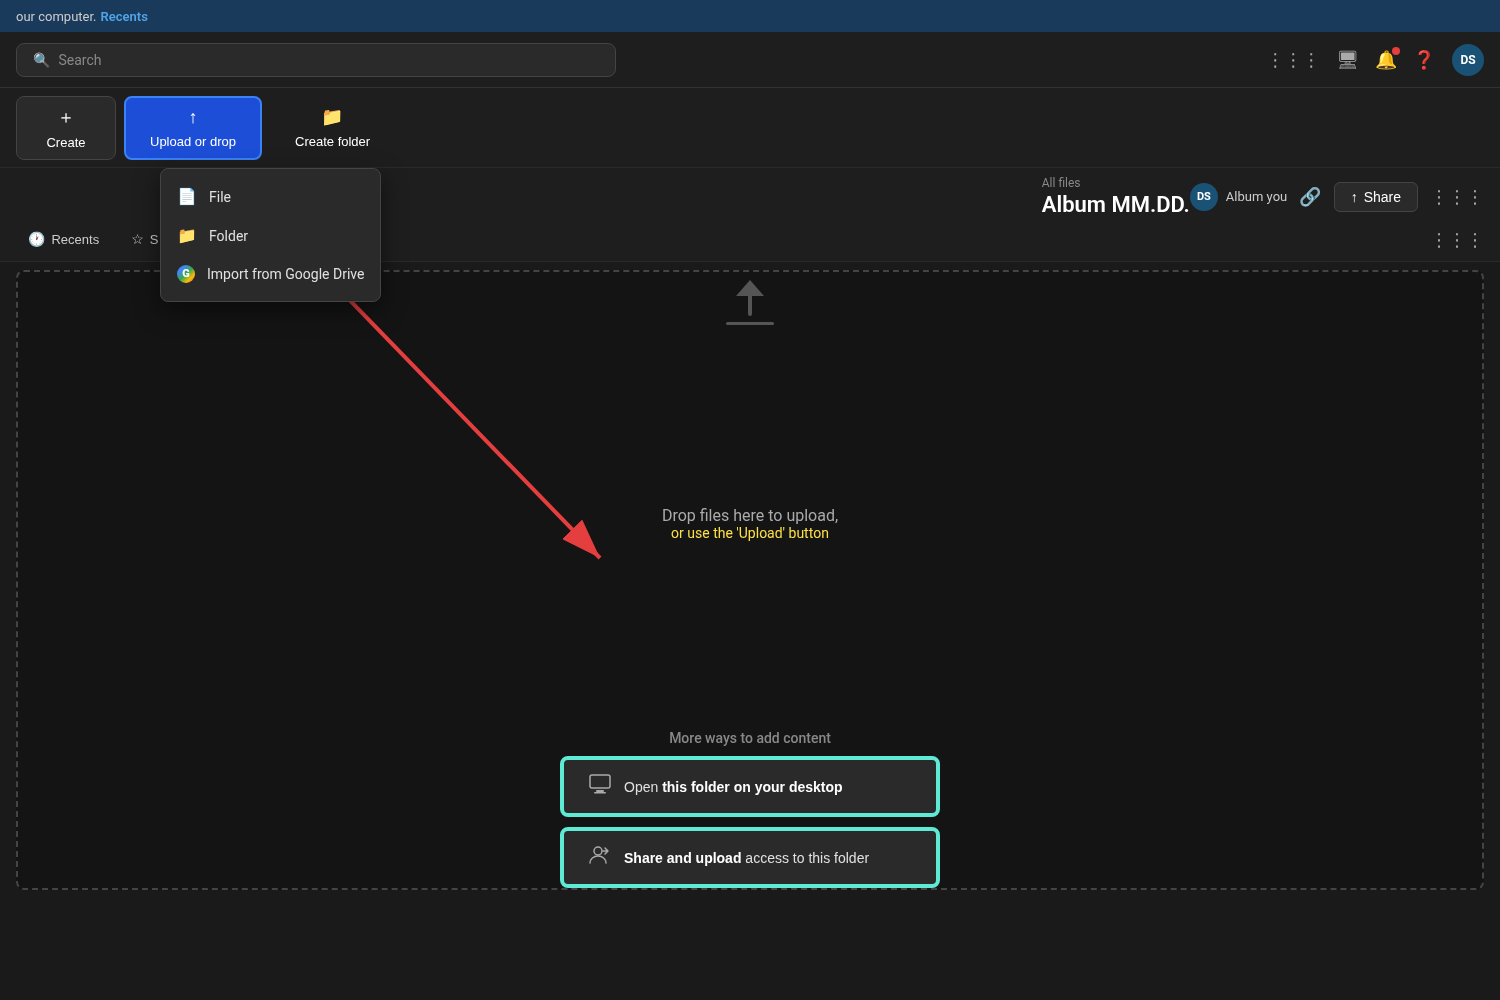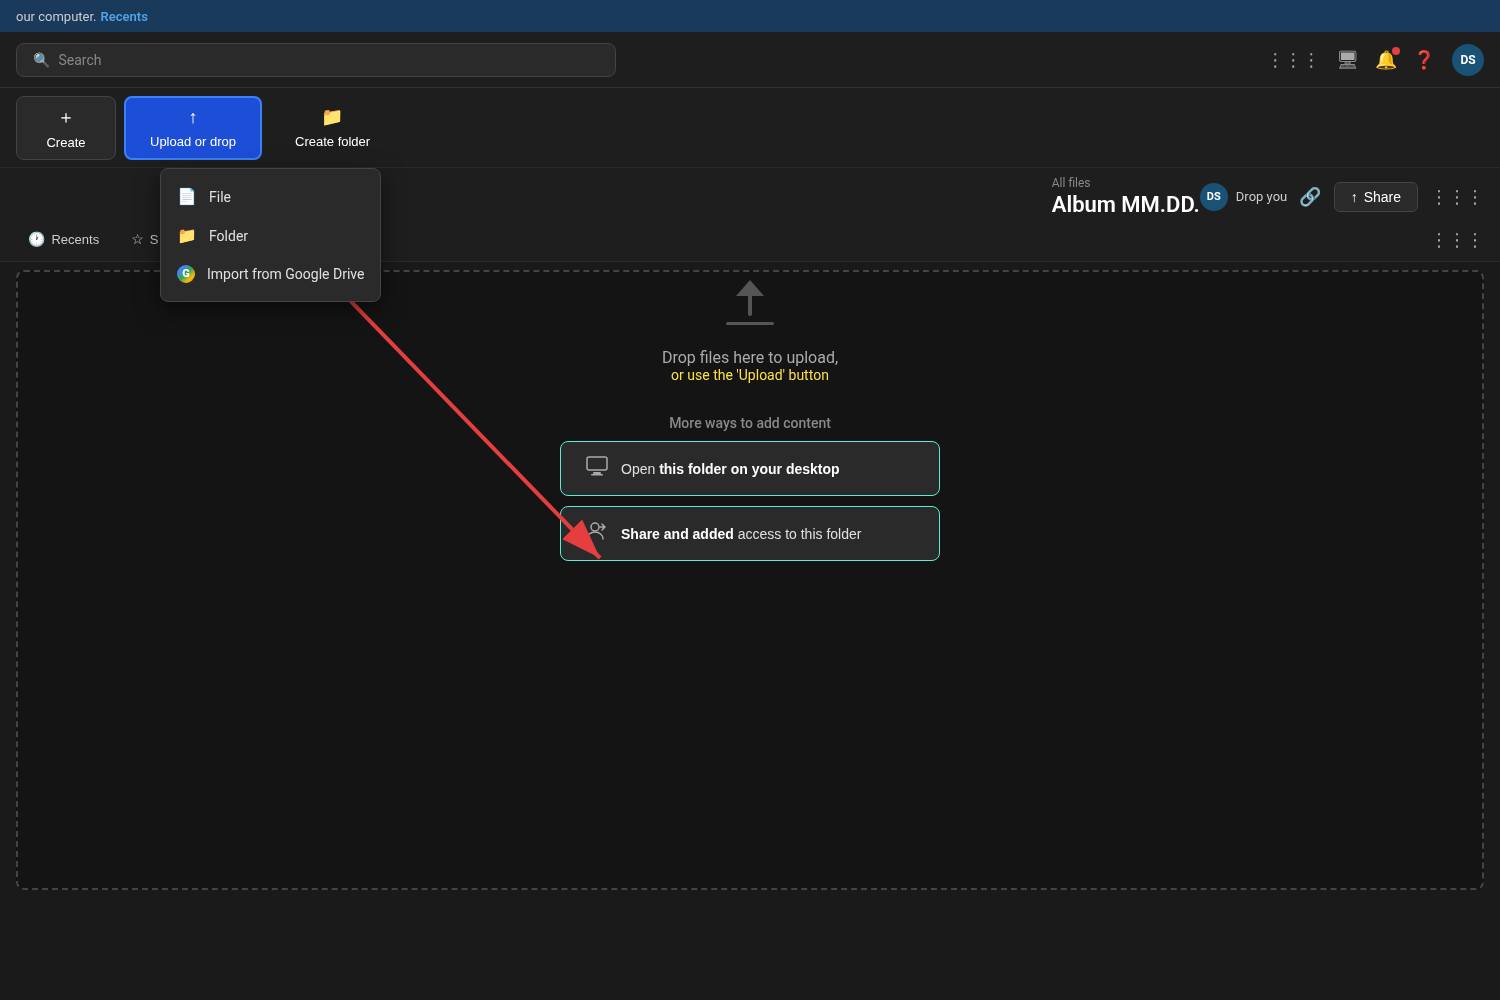--- a/index.html
+++ b/index.html
@@ -258,21 +258,21 @@
     
     .main-content {
       background: #141414;
       margin: 8px 16px;
       border: 2px dashed #444;
       border-radius: 8px;
       height: 620px;
       display: flex;
       flex-direction: column;
       align-items: center;
-      justify-content: flex-start;
+      justify-content: space-between;
       gap: 8px;
       position: relative;
     }
     .drop-text-main {
       font-size: 16px;
       color: #aaa;
       text-align: center;
     }
     .drop-text-sub {
       font-size: 14px;
@@ -289,21 +289,21 @@
     .more-ways-title {
       font-size: 14px;
       color: #888;
       font-weight: 500;
     }
     .action-btn {
       display: flex;
       align-items: center;
       gap: 12px;
       background: #2a2a2a;
-      border: 1px solid #5eead4;
+      border: 4px solid #5eead4;
       border-radius: 8px;
       padding: 14px 24px;
       width: 380px;
       cursor: pointer;
       font-size: 14px;
       color: #e0e0e0;
       transition: background 0.2s;
     }
     .action-btn-icon {
       font-size: 18px;
@@ -395,21 +395,21 @@
 </div>
 
 <div class="breadcrumb-bar">
   <div>
     <div class="breadcrumb">All files</div>
     <div class="folder-title">Album MM.DD.</div>
   </div>
   <div class="breadcrumb-right">
     <div class="owner-badge">
       <div class="owner-avatar">DS</div>
-      <span class="owner-text">Drop you</span>
+      <span class="owner-text">Album you</span>
     </div>
     <span class="link-icon">🔗</span>
     <button class="share-btn">
       <span>↑</span>
       <span>Share</span>
     </button>
     <span style="color:#aaa;cursor:pointer;font-size:18px;">⋮⋮⋮</span>
   </div>
 </div>
 
@@ -459,21 +459,21 @@
 
     <button class="action-btn">
       <span class="action-btn-icon">
         <svg width="22" height="20" viewBox="0 0 22 20" fill="none">
           <circle cx="9" cy="6" r="4" stroke="#aaa" stroke-width="1.5"></circle>
           <path d="M1 18c0-4 3.6-7 8-7s8 3 8 7" stroke="#aaa" stroke-width="1.5" stroke-linecap="round"></path>
           <path d="M16 3l3 3-3 3M19 6h-5" stroke="#aaa" stroke-width="1.5" stroke-linecap="round" stroke-linejoin="round"></path>
         </svg>
       </span>
       <span class="action-btn-text">
-        <strong>Share and added</strong> access to this folder
+        <strong>Share and upload</strong> access to this folder
       </span>
     </button>
   </div>
 </div>
 
 <svg class="arrow-overlay" viewBox="0 0 800 460" xmlns="http://www.w3.org/2000/svg">
   <defs>
     <marker id="arrowhead" markerWidth="10" markerHeight="7" refX="10" refY="3.5" orient="auto">
       <polygon points="0 0, 10 3.5, 0 7" fill="#e53e3e"></polygon>
     </marker>

